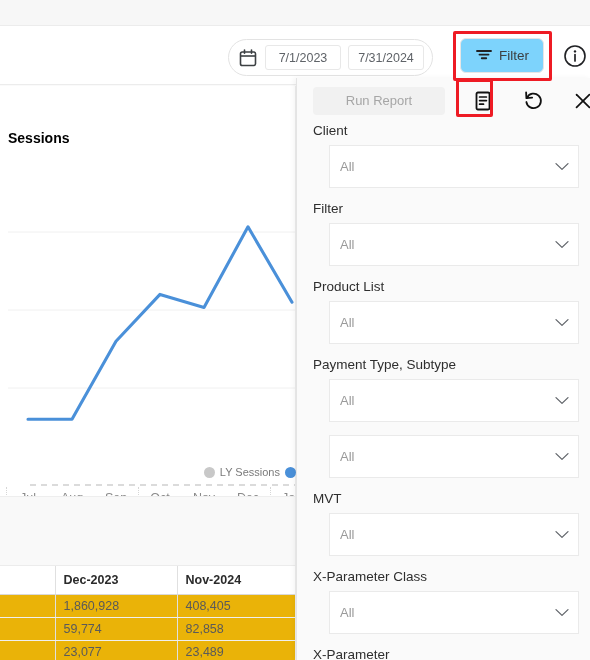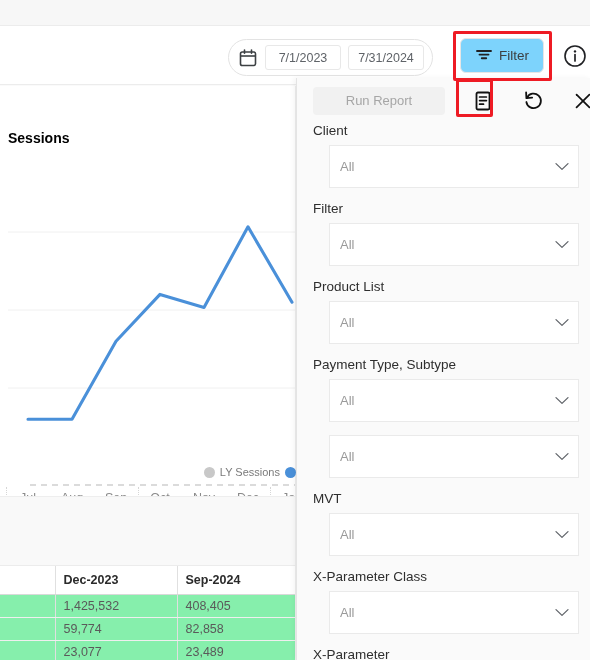--- a/index.html
+++ b/index.html
@@ -141,21 +141,21 @@
     background: #f9f9f9;
     border-right: 1px solid #eeeeee;
     border-bottom: 1px solid #ececec;
   }
 
   
   .table-wrap {
     position: absolute;
     left: 0; top: 566px;
     width: 296px; height: 94px;
-    background: #86efac;
+    background: #eab308;
     border-right: 1px solid #eeeeee;
     overflow: hidden;
   }
   table.data {
     border-collapse: collapse;
     width: 346px;
     table-layout: fixed;
     font-size: 12.5px;
   }
   table.data th, table.data td {
@@ -328,27 +328,27 @@
     <table class="data">
       <colgroup>
           <col class="c0">
           <col class="c1">
           <col class="c2">
         </colgroup>
       <thead>
         <tr>
           <th></th>
           <th>Dec-2023</th>
-          <th>Sep-2024</th>
+          <th>Nov-2024</th>
         </tr>
       </thead>
       <tbody>
         <tr>
           <td></td>
-          <td>1,425,532</td>
+          <td>1,860,928</td>
           <td>408,405</td>
         </tr>
         <tr>
           <td></td>
           <td>59,774</td>
           <td>82,858</td>
         </tr>
         <tr>
           <td></td>
           <td>23,077</td>

